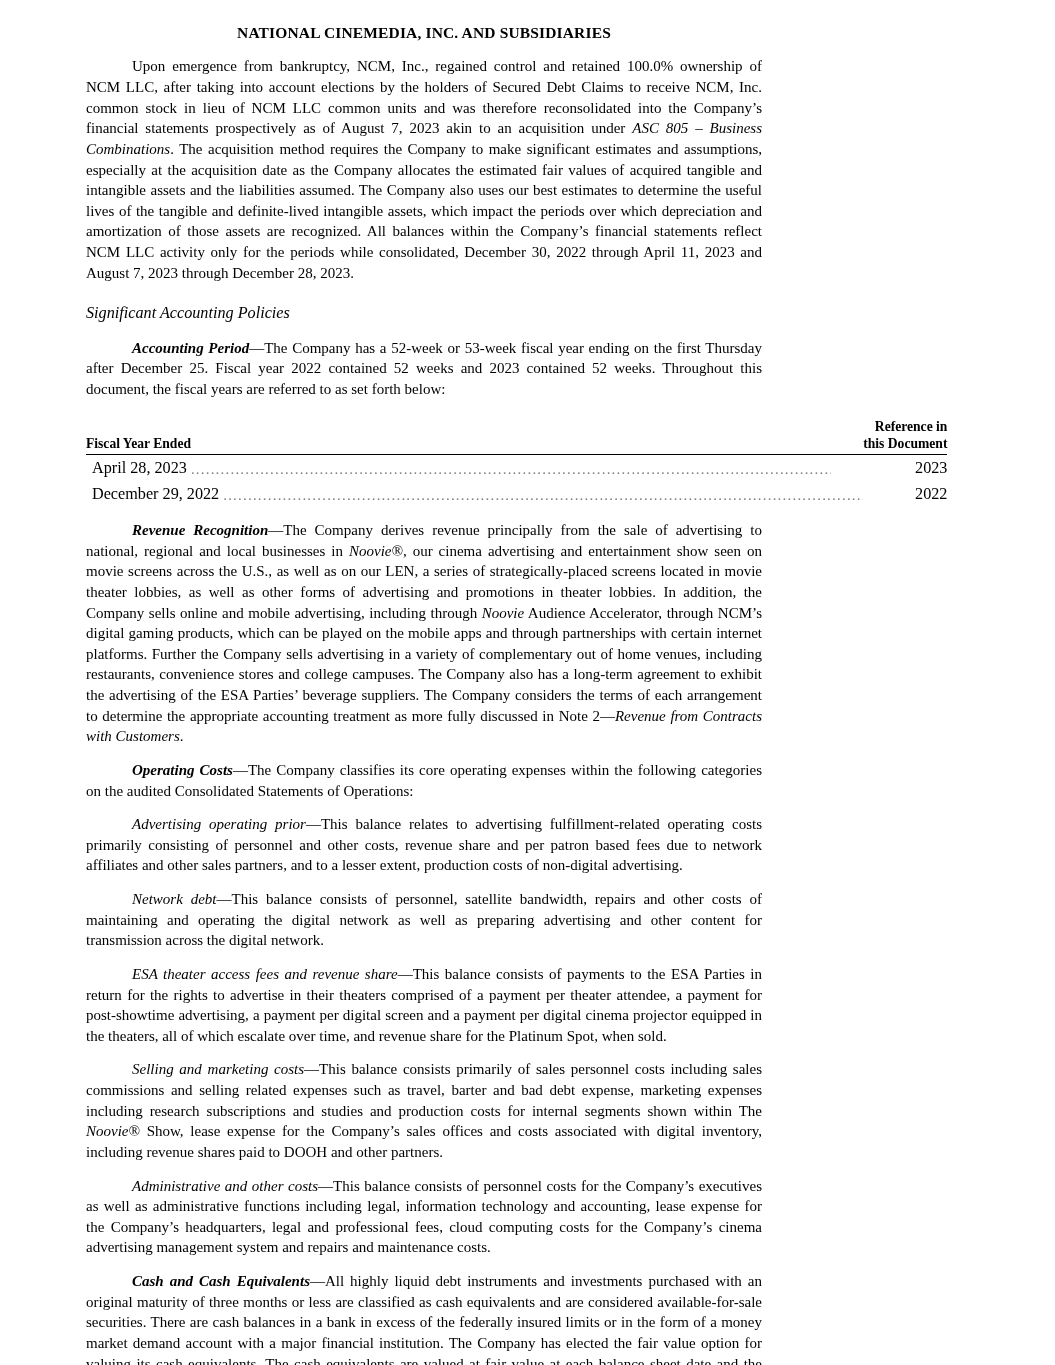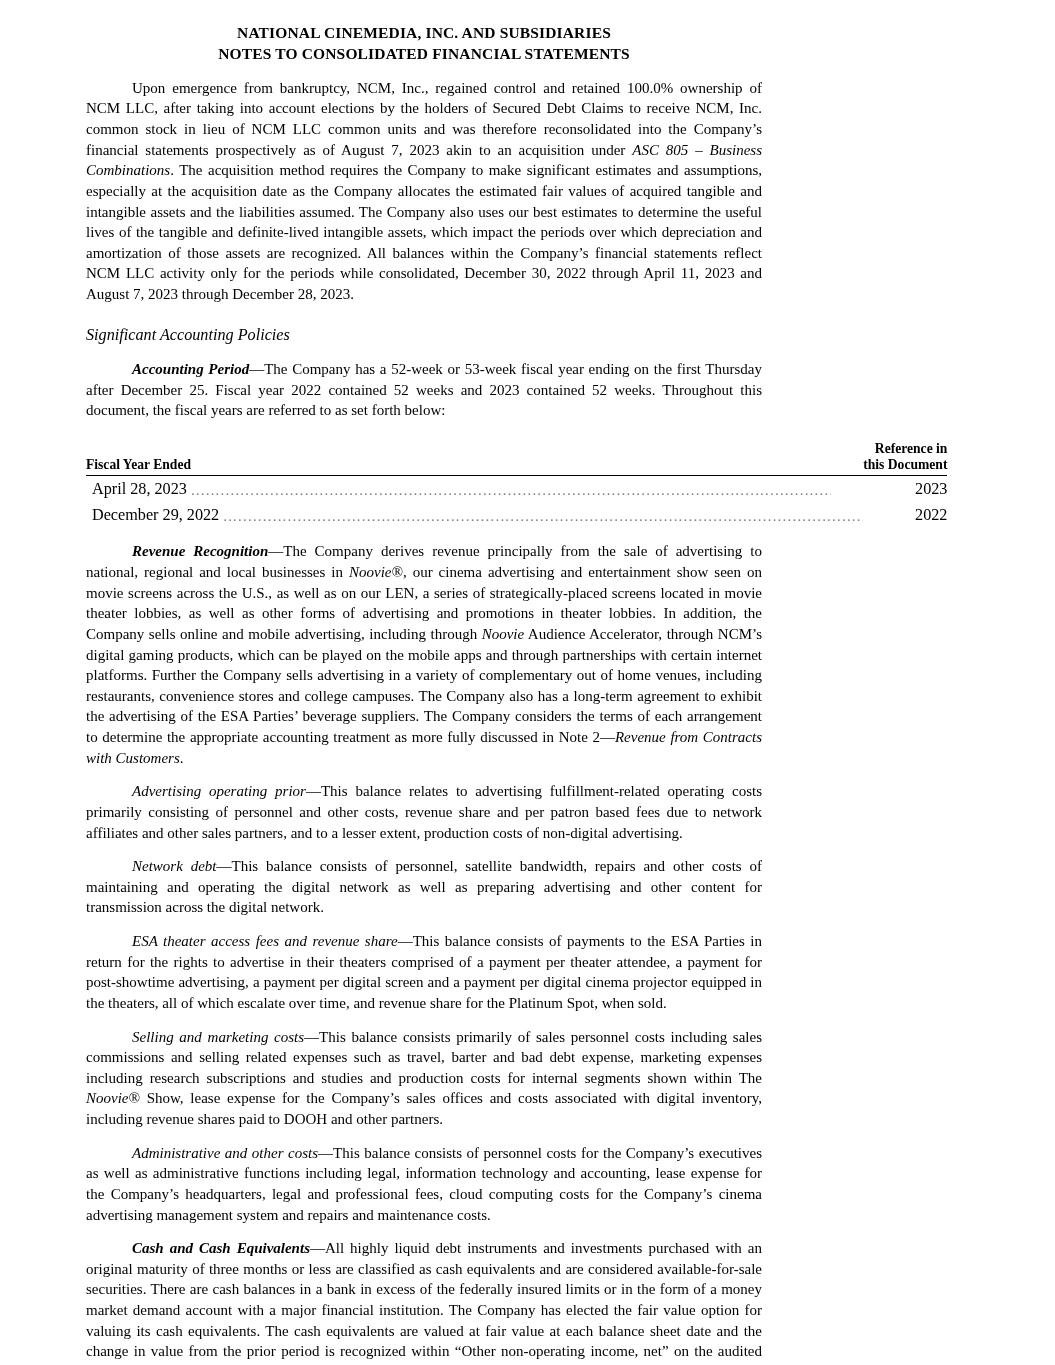--- a/index.html
+++ b/index.html
@@ -123,21 +123,20 @@
     padding-left: 40px;
   }
 </style>
 </head>
 <body>
 
 <div class="page">
 
   <div class="doc-header">
     <div>NATIONAL CINEMEDIA, INC. AND SUBSIDIARIES</div>
-    <div>NOTES TO CONSOLIDATED FINANCIAL STATEMENTS</div>
   </div>
 
   <p class="para indent"><span>Upon emergence from bankruptcy, NCM, Inc., regained control and retained 100.0% ownership of NCM LLC, after taking into account elections by the holders of Secured Debt Claims to receive NCM, Inc. common stock in lieu of NCM LLC common units and was therefore reconsolidated into the Company’s financial statements prospectively as of August 7, 2023 akin to an acquisition under </span><i>ASC 805 – Business Combinations</i><span>. The acquisition method requires the Company to make significant estimates and assumptions, especially at the acquisition date as the Company allocates the estimated fair values of acquired tangible and intangible assets and the liabilities assumed. The Company also uses our best estimates to determine the useful lives of the tangible and definite-lived intangible assets, which impact the periods over which depreciation and amortization of those assets are recognized. All balances within the Company’s financial statements reflect NCM LLC activity only for the periods while consolidated, December 30, 2022 through April 11, 2023 and August 7, 2023 through December 28, 2023.</span></p>
 
   <div class="section-title">Significant Accounting Policies</div>
 
   <p class="para indent"><span class="lead">Accounting Period</span><span>—The Company has a 52-week or 53-week fiscal year ending on the first Thursday after December 25. Fiscal year 2022 contained 52 weeks and 2023 contained 52 weeks. Throughout this document, the fiscal years are referred to as set forth below:</span></p>
 
   <div class="table-wrap">
     <table class="fy">
@@ -158,20 +157,21 @@
         <tr>
           <td class="label"><span>December 29, 2022</span><span class="dots">....................................................................................................................................................</span></td>
           <td class="val">2022</td>
         </tr>
       </tbody>
     </table>
   </div>
 
   <p class="para indent"><span class="lead">Revenue Recognition</span><span>—The Company derives revenue principally from the sale of advertising to national, regional and local businesses in </span><i>Noovie®</i><span>, our cinema advertising and entertainment show seen on movie screens across the U.S., as well as on our LEN, a series of strategically-placed screens located in movie theater lobbies, as well as other forms of advertising and promotions in theater lobbies. In addition, the Company sells online and mobile advertising, including through </span><i>Noovie</i><span> Audience Accelerator, through NCM’s digital gaming products, which can be played on the mobile apps and through partnerships with certain internet platforms. Further the Company sells advertising in a variety of complementary out of home venues, including restaurants, convenience stores and college campuses. The Company also has a long-term agreement to exhibit the advertising of the ESA Parties’ beverage suppliers. The Company considers the terms of each arrangement to determine the appropriate accounting treatment as more fully discussed in Note 2—</span><i>Revenue from Contracts with Customers</i><span>.</span></p>
 
+  <p class="para indent"><span class="lead">Operating Costs</span><span>—The Company classifies its core operating expenses within the following categories on the audited Consolidated Statements of Operations:</span></p>
 
   <p class="para indent"><span class="lead-i">Advertising operating prior</span><span>—This balance relates to advertising fulfillment-related operating costs primarily consisting of personnel and other costs, revenue share and per patron based fees due to network affiliates and other sales partners, and to a lesser extent, production costs of non-digital advertising.</span></p>
 
   <p class="para indent"><span class="lead-i">Network debt</span><span>—This balance consists of personnel, satellite bandwidth, repairs and other costs of maintaining and operating the digital network as well as preparing advertising and other content for transmission across the digital network.</span></p>
 
   <p class="para indent"><span class="lead-i">ESA theater access fees and revenue share</span><span>—This balance consists of payments to the ESA Parties in return for the rights to advertise in their theaters comprised of a payment per theater attendee, a payment for post-showtime advertising, a payment per digital screen and a payment per digital cinema projector equipped in the theaters, all of which escalate over time, and revenue share for the Platinum Spot, when sold.</span></p>
 
   <p class="para indent"><span class="lead-i">Selling and marketing costs</span><span>—This balance consists primarily of sales personnel costs including sales commissions and selling related expenses such as travel, barter and bad debt expense, marketing expenses including research subscriptions and studies and production costs for internal segments shown within The </span><i>Noovie®</i><span> Show, lease expense for the Company’s sales offices and costs associated with digital inventory, including revenue shares paid to DOOH and other partners.</span></p>
 
   <p class="para indent"><span class="lead-i">Administrative and other costs</span><span>—This balance consists of personnel costs for the Company’s executives as well as administrative functions including legal, information technology and accounting, lease expense for the Company’s headquarters, legal and professional fees, cloud computing costs for the Company’s cinema advertising management system and repairs and maintenance costs.</span></p>

